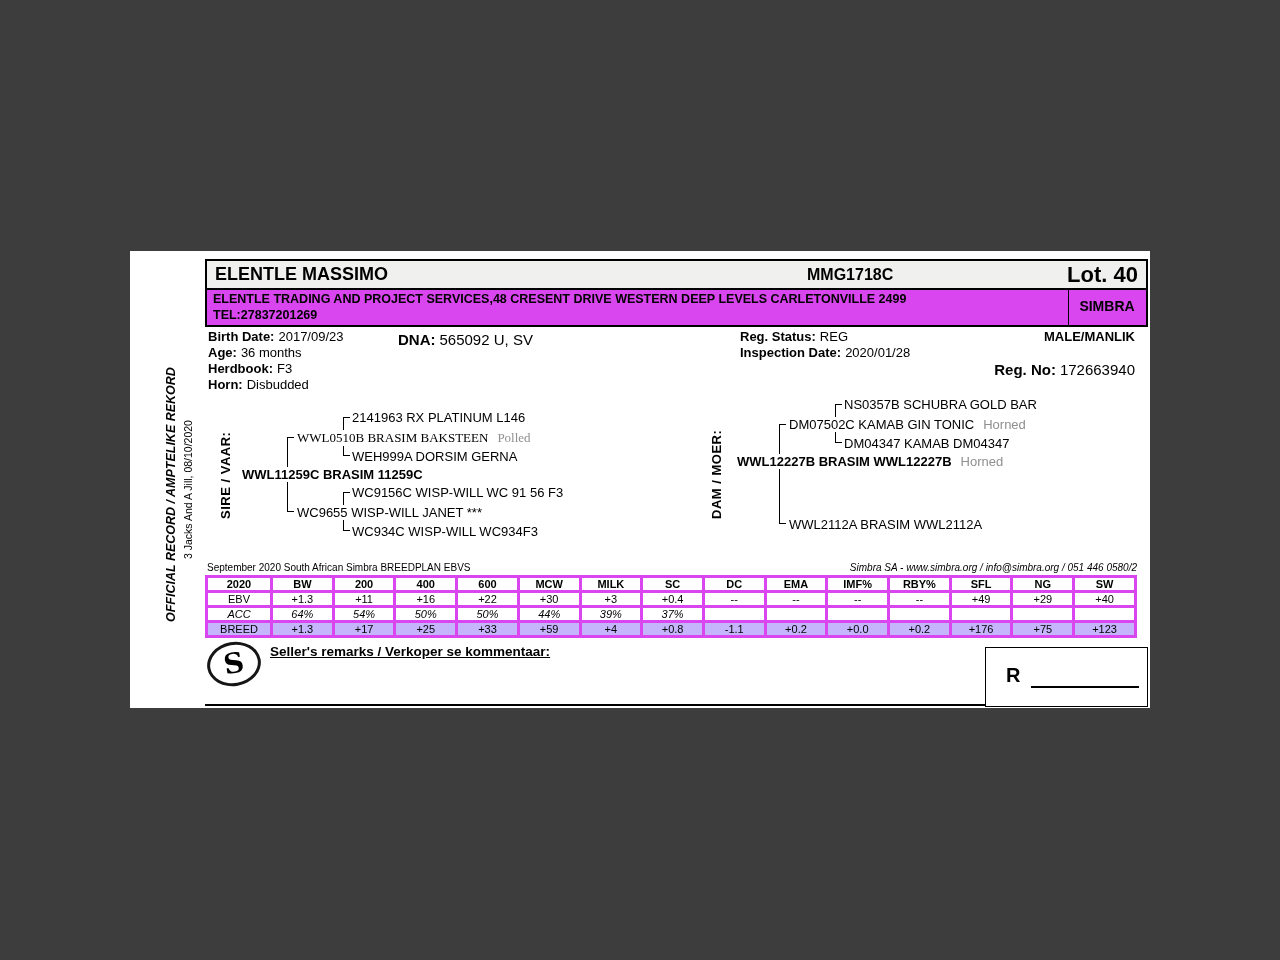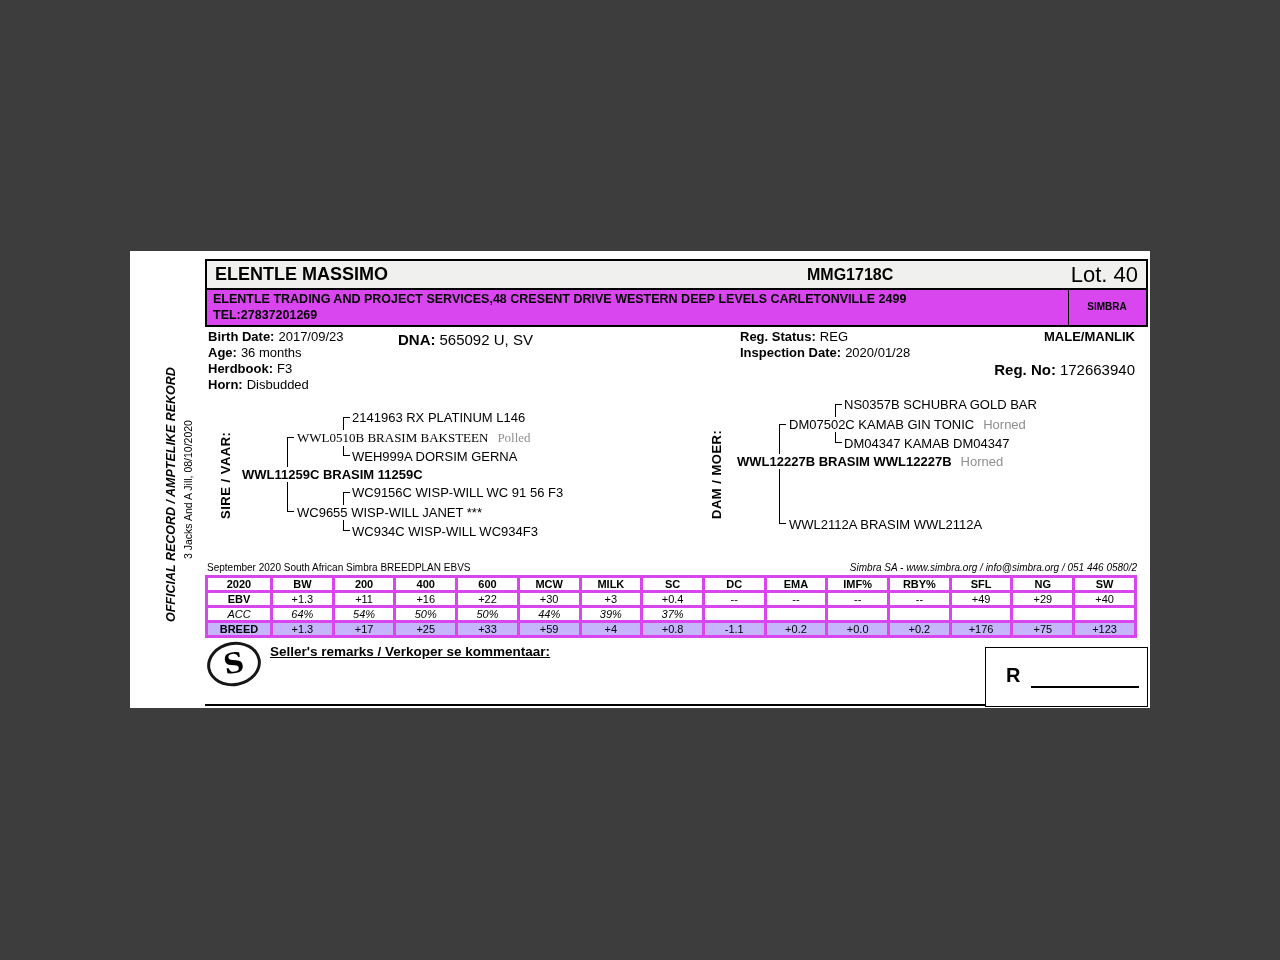--- a/index.html
+++ b/index.html
@@ -17,44 +17,44 @@
   .ped .note { color:#8f8f8f; margin-left:9px; font-weight:normal; }
   .bracket { position:absolute; width:7px; border:1.5px solid #000; border-right:none; }
   .axis { font-weight:bold; font-size:13px; letter-spacing:0.5px; }
   .headerbar { position:absolute; left:75px; top:8px; width:943px; height:31px; background:#f0f0ee; border:2px solid #000; }
   .sellerblock { position:absolute; left:75px; top:39px; width:943px; height:37px; border:2px solid #000; border-top:none; background:#d946ef; }
   table.ebv { position:absolute; left:75px; top:324px; width:932px; border-collapse:collapse; table-layout:fixed; border:1.5px solid #000; }
   table.ebv th, table.ebv td { border:3px solid #d946ef; font-size:11px; text-align:center; height:15px; padding:0 1px; overflow:hidden; white-space:nowrap; }
   table.ebv th { font-weight:bold; background:#fff; }
   tr.acc td { font-style:italic; }
   tr.breed td { background:#c4b5fd; }
-  td.rl { font-weight:bold; }
+  td.rl { font-weight:normal; }
   tr.acc td.rl { font-weight:normal; }
   .graybar { position:absolute; left:600px; top:219px; width:405px; height:27px; background:#e9e9e9; font-size:9.5px; }
   .graybar span { position:absolute; white-space:pre; }
 </style>
 </head>
 <body>
 
 <div class="card">
 
   <div class="vtext" style="left:34px; top:371px; font-size:12.5px; font-weight:bold; font-style:italic;">OFFICIAL RECORD / AMPTELIKE REKORD</div>
   <div class="vtext" style="left:52px; top:308px; font-size:10.5px;">3 Jacks And A Jill, 08/10/2020</div>
 
   <div class="headerbar">
     <span class="abs" style="left:8px; top:0; line-height:27px; font-size:18px; font-weight:bold;">ELENTLE MASSIMO</span>
     <span class="abs" style="left:600px; top:0; line-height:27px; font-size:16px; font-weight:bold;">MMG1718C</span>
-    <span class="abs" style="right:8px; top:0; line-height:27px; font-size:22px; font-weight:normal;">Lot. 40</span>
+    <span class="abs" style="right:8px; top:0; line-height:27px; font-size:22px; font-weight:bold;">Lot. 40</span>
   </div>
 
   <div class="sellerblock">
     <div class="abs lbl" style="left:6px; top:2px; font-size:12.5px; white-space:nowrap;">ELENTLE TRADING AND PROJECT SERVICES,48 CRESENT DRIVE WESTERN DEEP LEVELS CARLETONVILLE 2499</div>
     <div class="abs lbl" style="left:6px; top:18px; font-size:12.5px;">TEL:27837201269</div>
     <div class="abs" style="left:861px; top:0; height:100%; border-left:1.5px solid #000;"></div>
-    <div class="abs lbl" style="left:861px; top:0; width:78px; line-height:33px; text-align:center; font-size:10px;">SIMBRA</div>
+    <div class="abs lbl" style="left:861px; top:0; width:78px; line-height:33px; text-align:center; font-size:14px;">SIMBRA</div>
   </div>
 
   <div class="detail" style="left:78px; top:78px;">
     <span class="lbl">Birth Date:</span><span class="val">2017/09/23</span>
   </div>
   <div class="detail small" style="left:268px; top:80px;">
     <span class="lbl">DNA:</span><span class="val">565092 U, SV</span>
   </div>
   <div class="detail" style="left:78px; top:94px;">
     <span class="lbl">Age:</span><span class="val">36 months</span>

